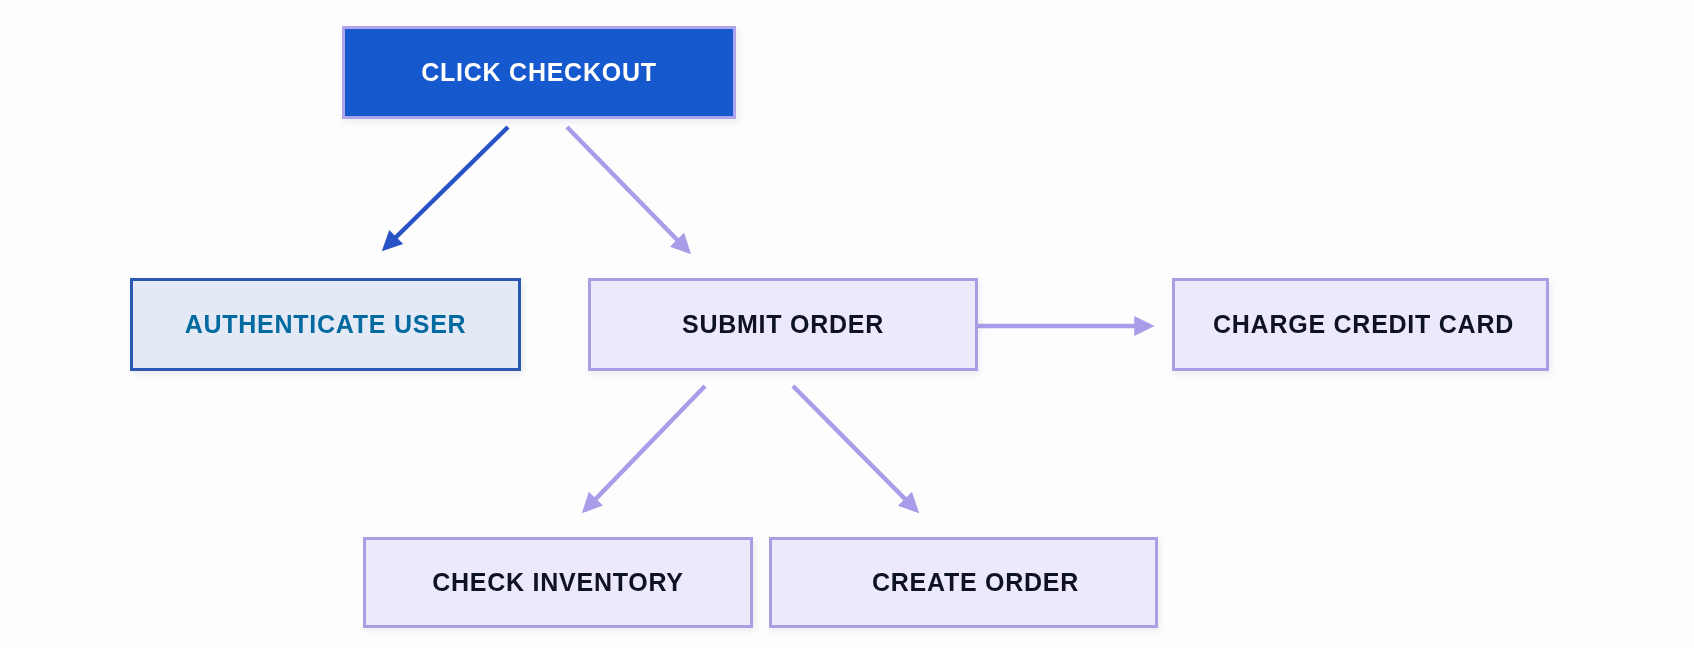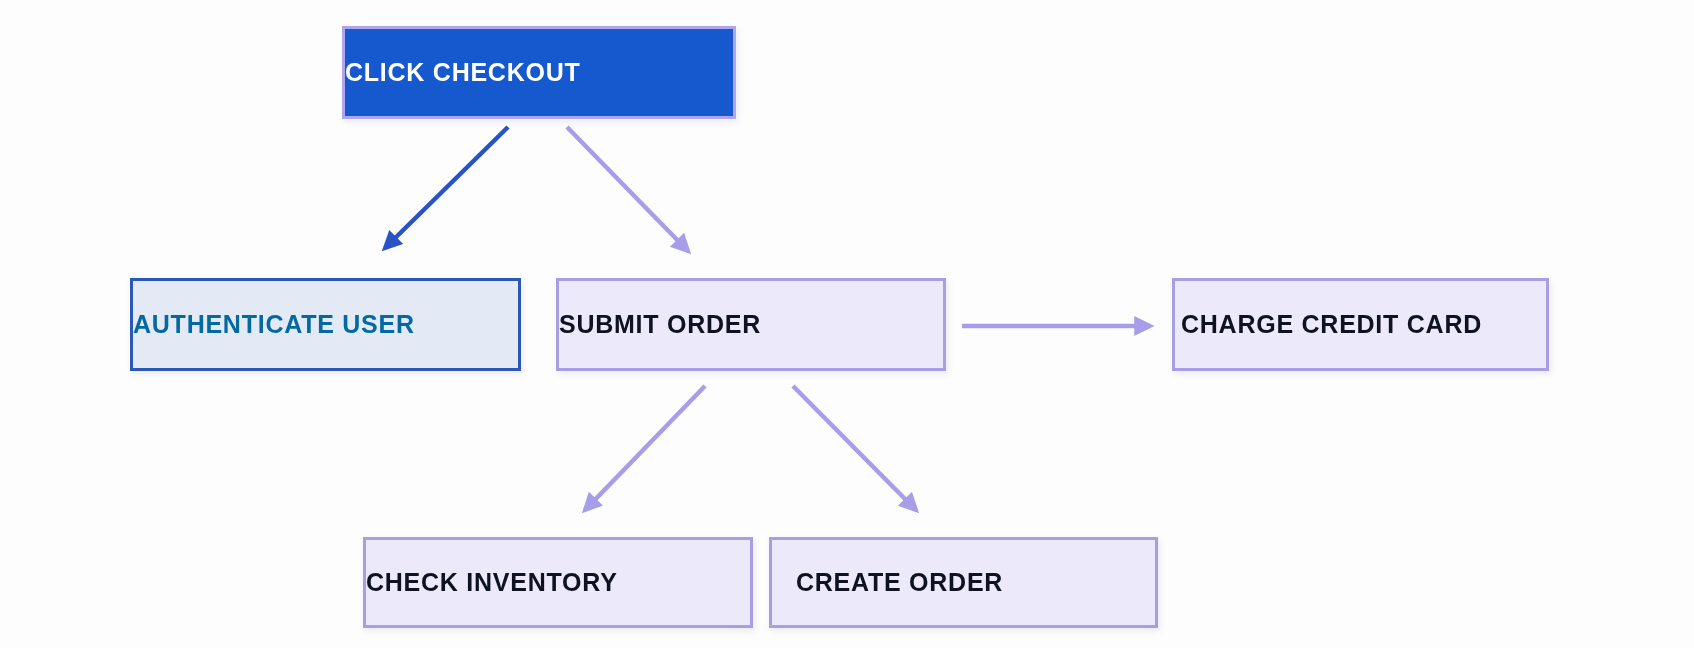--- a/index.html
+++ b/index.html
@@ -15,21 +15,21 @@
     background: #fdfdfd;
   }
   .edges-layer {
     position: absolute; left: 0; top: 0;
     width: 1694px; height: 648px;
     pointer-events: none;
   }
   .node {
     position: absolute;
     box-sizing: border-box;
-    display: flex; align-items: center; justify-content: flex-start;
+    display: flex; align-items: center; justify-content: center;
     font-weight: 700;
     font-size: 25px;
     letter-spacing: 0.03em;
     text-align: center;
     box-shadow: 2px 3px 6px rgba(130,130,180,0.14);
   }
   .node--primary {
     background: #1658CD;
     border: 3px solid #AFA5EC;
     color: #ffffff;
@@ -39,21 +39,21 @@
     border: 3px solid #2A58B4;
     color: #0369a1;
   }
   .node--lavender {
     background: #ECE9FA;
     border: 3px solid #A89EE4;
     color: #0E1223;
   }
   #node-click-checkout     { left: 342px;  top: 26px;  width: 394px; height: 93px; }
   #node-authenticate-user  { left: 130px;  top: 278px; width: 391px; height: 93px; }
-  #node-submit-order       { left: 556px;  top: 278px; width: 390px; height: 93px; }
+  #node-submit-order       { left: 588px;  top: 278px; width: 390px; height: 93px; }
   #node-charge-credit-card { left: 1172px; top: 278px; width: 377px; height: 93px; padding-left: 6px; }
   #node-check-inventory    { left: 363px;  top: 537px; width: 390px; height: 91px; }
   #node-create-order       { left: 769px;  top: 537px; width: 389px; height: 91px; padding-left: 24px; }
 </style>
 </head>
 <body>
 
 <div class="canvas">
 
   <svg class="edges-layer" viewBox="0 0 1694 648" xmlns="http://www.w3.org/2000/svg" aria-hidden="true">

